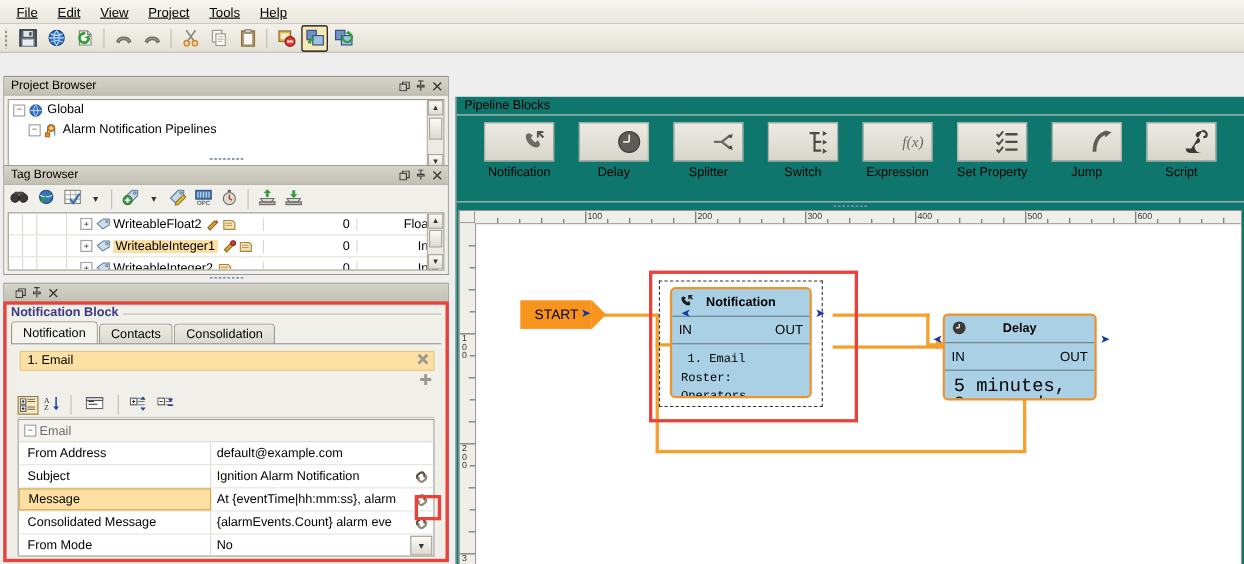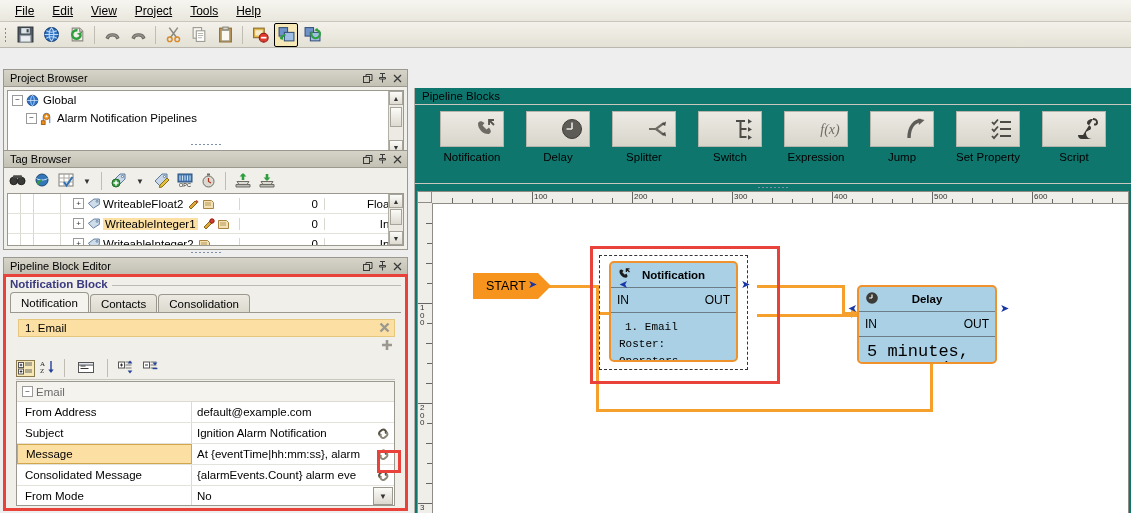--- a/index.html
+++ b/index.html
@@ -499,21 +499,20 @@
       </div>
 
     </div>
   </div>
   <div class="split-dots" style="left:3px;top:250px;width:405px;">
       <i></i>
     </div>
 
   <div class="panel" style="left:3px;top:257px;width:405px;height:254px;">
     <div class="panel-title">
-      <span class="t">Pipeline Block Editor</span>
       <span class="ptbtn">
         <svg width="10" height="9" viewBox="0 0 10 9">
             <rect x="0.5" y="2.5" width="6" height="6" fill="none" stroke="#3a3a3a"></rect>
             <path d="M3 2.5V.5h6v6H6.5" fill="none" stroke="#3a3a3a"></path>
           </svg>
       </span>
       <span class="ptbtn">
         <svg width="9" height="10" viewBox="0 0 9 10">
             <path d="M2 .5h5M4.5 .5v4M1.5 4.5h6v1.5h-6zM4.5 6v3.5" stroke="#3a3a3a" fill="none"></path>
           </svg>
@@ -709,34 +708,34 @@
         <div class="pal-ico">
           <svg width="28" height="24" viewBox="0 0 28 24">
               <text x="14" y="17" text-anchor="middle" font-size="14" font-style="italic" fill="#6d6b64" font-family="Liberation Serif">f(x)</text>
             </svg>
         </div>
         <div class="pal-lbl">Expression</div>
       </div>
       <div class="pal-item">
         <div class="pal-ico">
           <svg width="24" height="24" viewBox="0 0 24 24">
-              <path d="M5 21C5 9 11 4 17 3.5" fill="none" stroke="#5e5c56" stroke-width="3.4"></path>
-              <path d="M20.5 3l-5.6 5-.6-6.4z" fill="#5e5c56"></path>
-            </svg>
-        </div>
-        <div class="pal-lbl">Jump</div>
+              <path d="M10 5h11M10 12h11M10 19h11" stroke="#4d4b46" stroke-width="2.2"></path>
+              <path d="M2 5l2 2.2L8 2.5M2 12l2 2.2L8 9.5M2 19l2 2.2L8 16.5" fill="none" stroke="#4d4b46" stroke-width="1.8"></path>
+            </svg>
+        </div>
+        <div class="pal-lbl">Set Property</div>
       </div>
       <div class="pal-item">
         <div class="pal-ico">
           <svg width="24" height="24" viewBox="0 0 24 24">
-              <path d="M10 5h11M10 12h11M10 19h11" stroke="#4d4b46" stroke-width="2.2"></path>
-              <path d="M2 5l2 2.2L8 2.5M2 12l2 2.2L8 9.5M2 19l2 2.2L8 16.5" fill="none" stroke="#4d4b46" stroke-width="1.8"></path>
-            </svg>
-        </div>
-        <div class="pal-lbl">Set Property</div>
+              <path d="M5 21C5 9 11 4 17 3.5" fill="none" stroke="#5e5c56" stroke-width="3.4"></path>
+              <path d="M20.5 3l-5.6 5-.6-6.4z" fill="#5e5c56"></path>
+            </svg>
+        </div>
+        <div class="pal-lbl">Jump</div>
       </div>
       <div class="pal-item">
         <div class="pal-ico">
           <svg width="24" height="24" viewBox="0 0 24 24">
               <path d="M17 2c-4 0-6 2-6 4s4 2 4 5-5 2-5 5 2 6 6 6H6c-3 0-4-2-4-4h5" fill="#3b3935"></path>
               <path d="M17 2c2 0 4 1.2 4 3.4 0 1.6-1.6 2.2-3 2.2" fill="none" stroke="#3b3935" stroke-width="2"></path>
             </svg>
         </div>
         <div class="pal-lbl">Script</div>
       </div>

